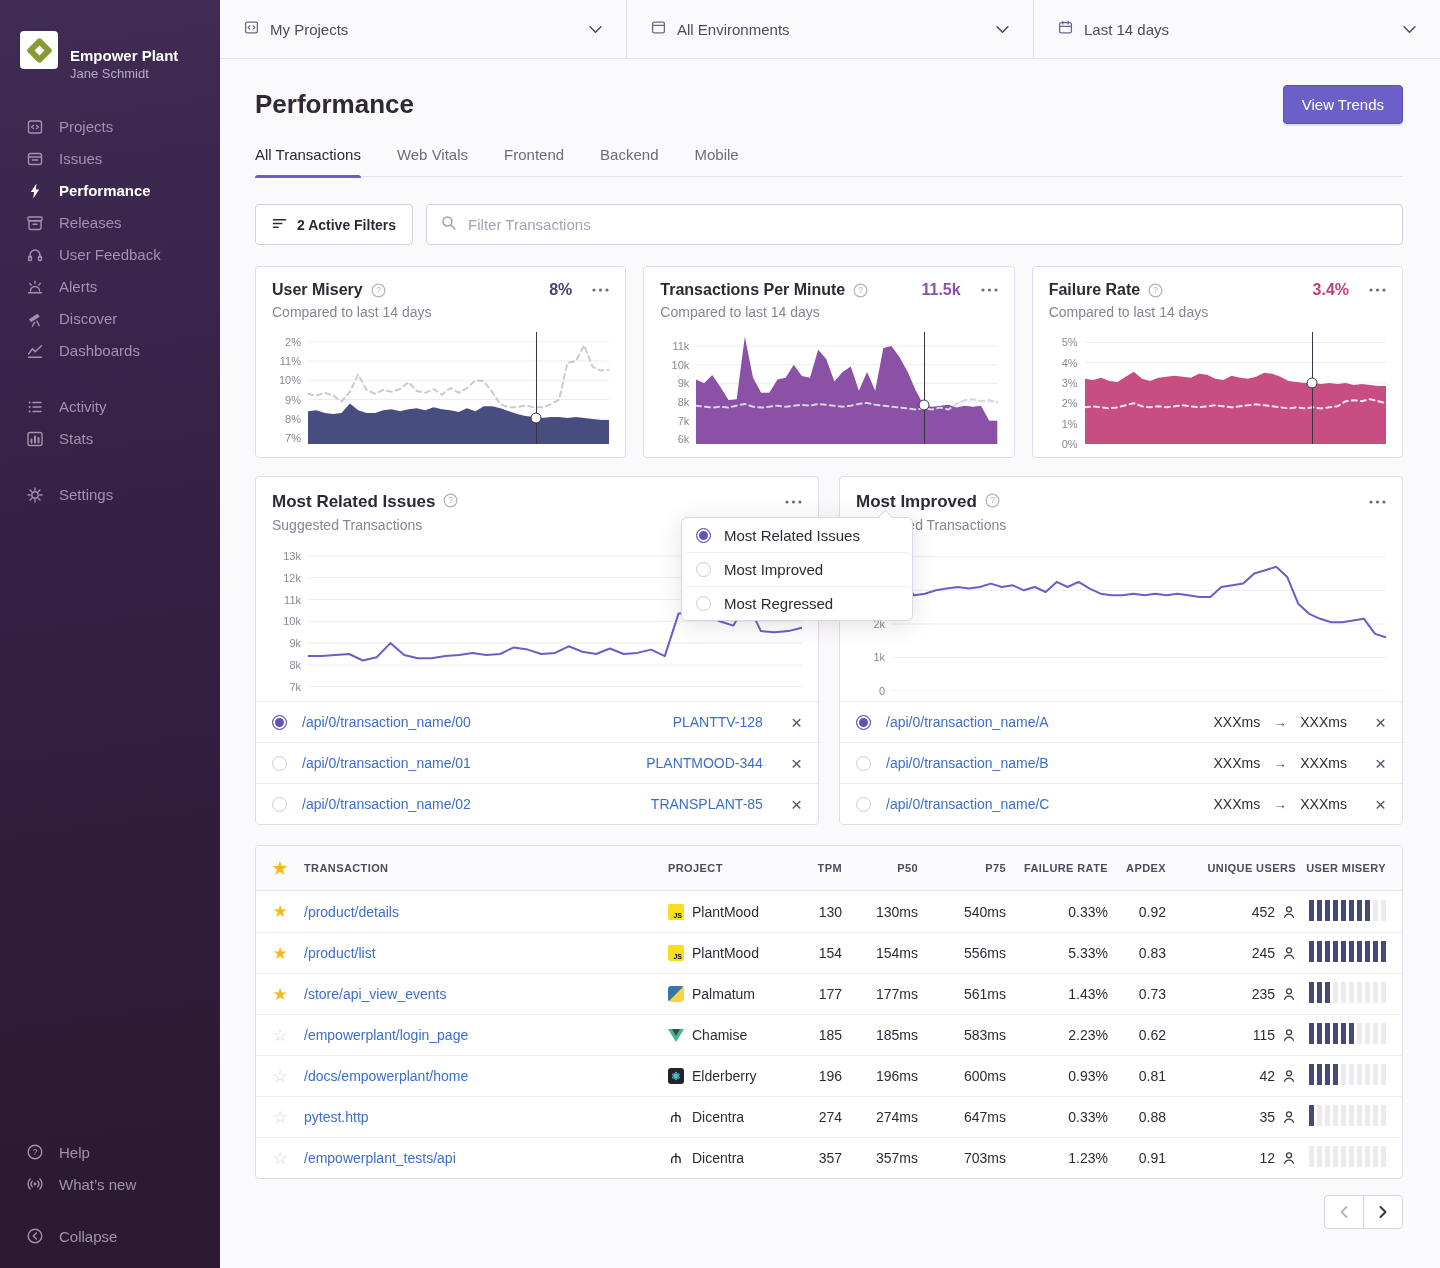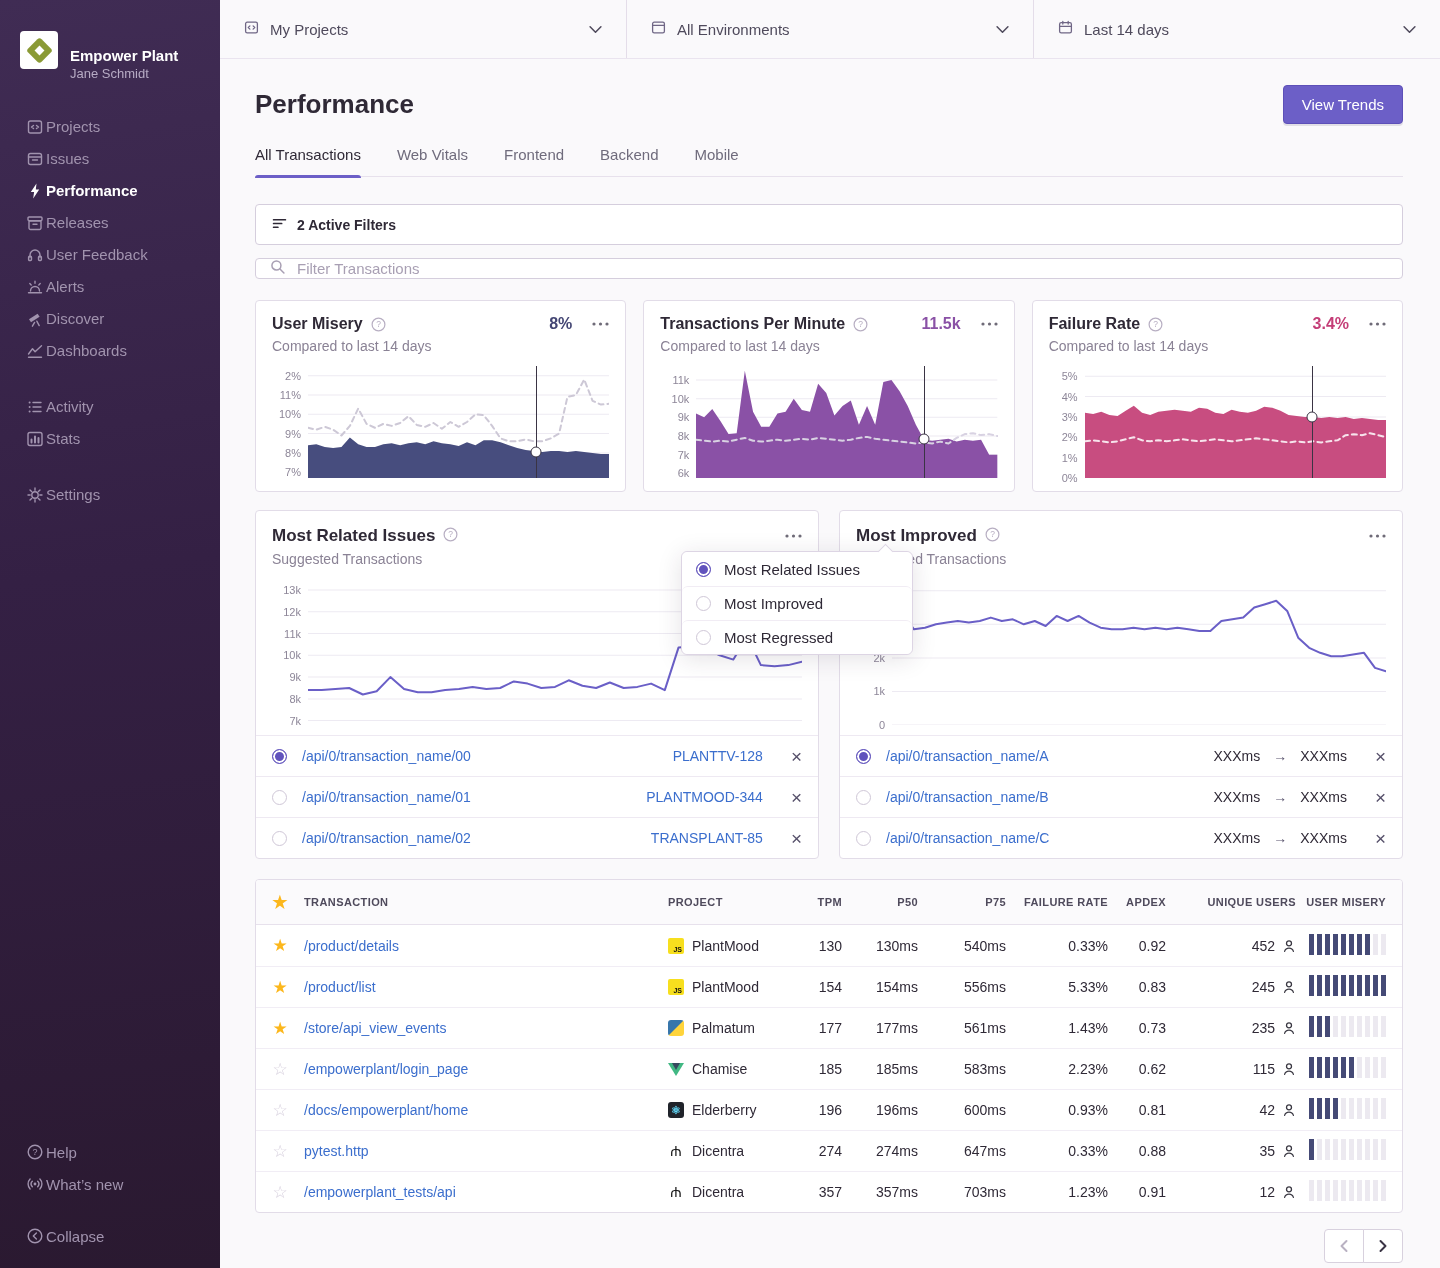--- a/index.html
+++ b/index.html
@@ -13,21 +13,21 @@
     color:#a193ae; display:flex; flex-direction:column; padding:20px 0 16px; }
   .logo-row { display:flex; align-items:center; gap:12px; padding:0 20px; margin-bottom:30px; }
   .logo-box { width:38px; height:38px; background:#fff; border-radius:4px;
     display:flex; align-items:center; justify-content:center; }
   .logo-diamond { width:19px; height:19px; background:#8a9a35; border-radius:3px;
     transform:rotate(45deg); display:flex; align-items:center; justify-content:center; }
   .logo-diamond i { display:block; width:7px; height:7px; background:#fff; }
   .org-name { font-size:15px; font-weight:700; color:#fff; line-height:1.25;margin-top:27px; }
   .org-user { font-size:13px; color:#b7abc4; }
   .nav-group.gap { margin-top:24px; }
-  .nav-item { display:flex; align-items:center; gap:2px; padding:7px 12px 7px 26px;
+  .nav-item { display:flex; align-items:center; gap:15px; padding:7px 12px 7px 26px;
     font-size:15px; color:#a193ae; cursor:pointer; }
   .nav-item svg { width:18px; height:18px; flex:none; }
   .nav-item.active { color:#fff; font-weight:600; }
   .sb-spacer { flex:1; }
   .nav-collapse { margin-top:20px; }
 
   
   .main { flex:1; display:flex; flex-direction:column; min-width:0; }
   .topbar { height:59px; display:flex; border-bottom:1px solid #eae4ef; background:#faf9fb; flex:none;text-align:center; }
   .tb-sec { flex:1; display:flex; align-items:center; justify-content:space-between;
@@ -42,21 +42,21 @@
   .page-title { font-size:26px; font-weight:600; margin:4px 0 0; color:#2f2936; }
   .btn-primary { background:#6c5fc7; border:1px solid #5d50b8; color:#fff; font-size:15px;
     font-weight:400; padding:10px 18px; border-radius:4px; cursor:pointer;
     font-family:inherit; box-shadow:0 2px 0 rgba(50,40,80,.12); }
   .tabs { display:flex; gap:36px; margin-top:22px; border-bottom:1px solid #e7e1ec; }
   .tab { padding-bottom:13px; font-size:15px; color:#6f6b7c; position:relative; cursor:pointer; }
   .tab.active { color:#2f2936; }
   .tab.active::after { content:""; position:absolute; left:0; right:0; bottom:-2px; height:3px;
     background:#6c5fc7; border-radius:3px 3px 0 0; }
 
-  .filter-row { display:flex; gap:13px; margin-top:27px;flex-direction:column; }
+  .filter-row { display:flex; gap:13px; margin-top:27px; }
   .btn-filter { display:flex; align-items:center; gap:10px; background:#fff;
     border:1px solid #d5cedd; border-radius:4px; padding:0 16px; height:41px;
     font-weight:700; font-size:14px; color:#2f2936; cursor:pointer; font-family:inherit; }
   .search-box { flex:1; display:flex; align-items:center; gap:10px; background:#fff;
     border:1px solid #d5cedd; border-radius:4px; height:41px; padding:0 14px; }
   .search-box input { border:none; outline:none; flex:1; font-size:15px; color:#2f2936;
     font-family:inherit; background:transparent; }
   .search-box input::placeholder { color:#a89fb3; }
 
   

